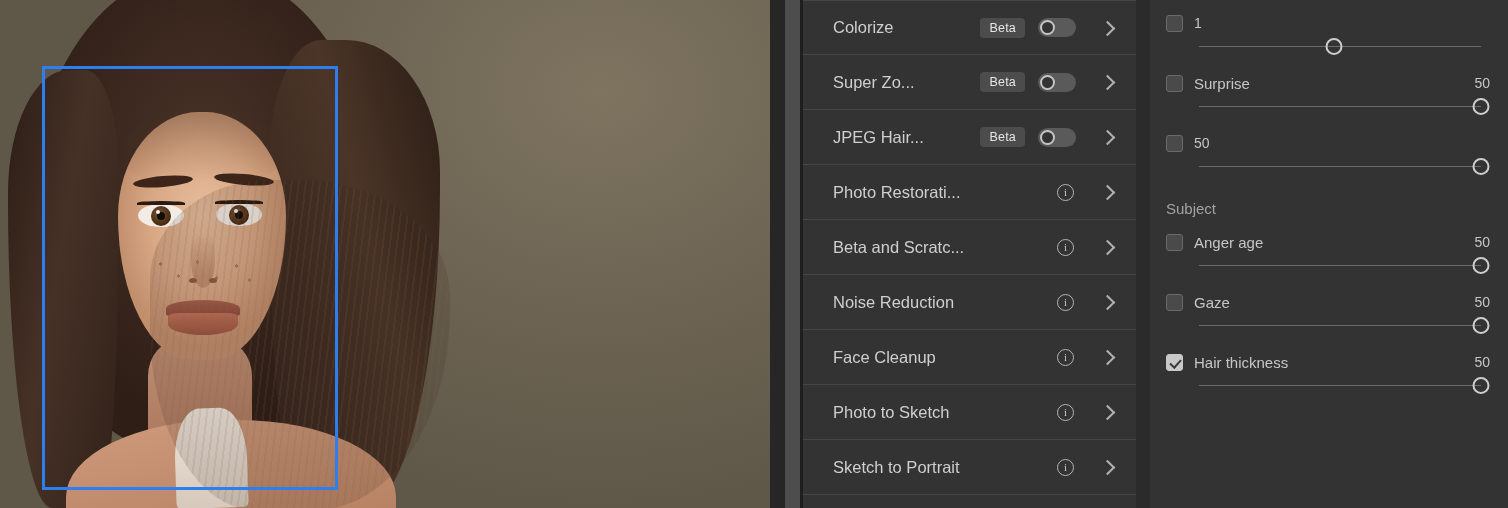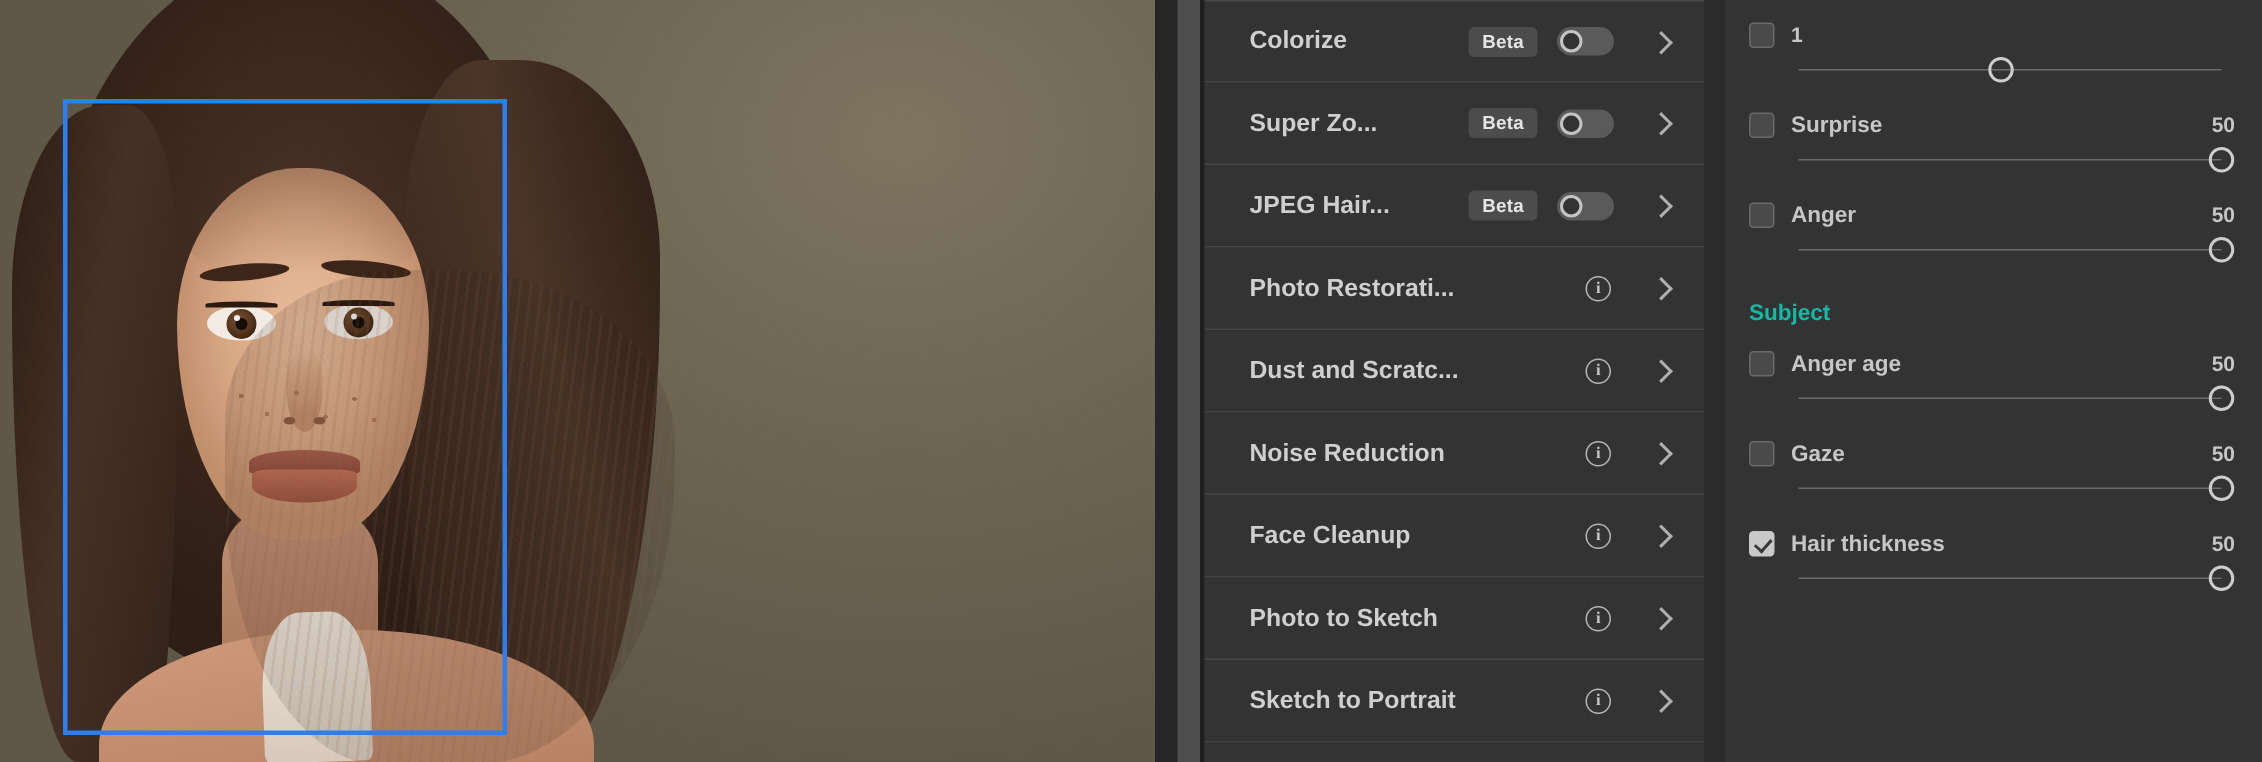--- a/index.html
+++ b/index.html
@@ -1,21 +1,21 @@
 <!DOCTYPE html>
 <html><head>
 <meta charset="utf-8">
 <style>
   * { box-sizing: border-box; margin: 0; padding: 0; }
   html, body {
     width: 1508px; height: 508px;
     background: #2b2b2b; overflow: hidden;
     font-family: "Liberation Sans", sans-serif;
   }
-  #app { position: relative; width: 1508px; height: 508px; display: flex; font-weight: bold; }
+  #app { position: relative; width: 1508px; height: 508px; display: flex; }
 
   
   #canvas-area {
     position: relative; width: 770px; height: 508px;
     overflow: hidden; flex: 0 0 770px;
   }
   #photo-bg {
     position: absolute; inset: 0;
     background:
       radial-gradient(ellipse 520px 420px at 78% 18%, #7e7460 0%, #6e6554 48%, #5f5748 100%),
@@ -201,21 +201,21 @@
   .slider-track {
     position: absolute; left: 0; right: 0; top: 12px;
     height: 1px; background: #6b6b6b;
   }
   .slider-thumb {
     position: absolute; top: 4px; width: 17px; height: 17px;
     border-radius: 50%; border: 2px solid #cdcdcd; background: transparent;
     transform: translateX(-50%);
   }
   .section-title {
-    color: #14b8a6; font-size: 15px; padding-top: 20px; padding-bottom: 2px;
+    color: #a3a3a3; font-size: 15px; padding-top: 20px; padding-bottom: 2px;
   }
 </style>
 </head>
 <body>
 
 <div id="app">
 
   <div id="canvas-area">
     <div id="photo-bg"></div>
     <div class="hair-main"></div>
@@ -276,21 +276,21 @@
           <span class="beta-badge">Beta</span>
           <div class="toggle"></div>
           <div class="chevron"></div>
         </div>
         <div class="effect-row">
           <div class="effect-name">Photo Restorati...</div>
           <div class="info-icon">i</div>
           <div class="chevron"></div>
         </div>
         <div class="effect-row">
-          <div class="effect-name">Dust and Scratc...</div>
+          <div class="effect-name">Beta and Scratc...</div>
           <div class="info-icon">i</div>
           <div class="chevron"></div>
         </div>
         <div class="effect-row">
           <div class="effect-name">Noise Reduction</div>
           <div class="info-icon">i</div>
           <div class="chevron"></div>
         </div>
         <div class="effect-row">
           <div class="effect-name">Face Cleanup</div>
@@ -331,21 +331,20 @@
           <div class="prop-value">50</div>
         </div>
         <div class="slider">
           <div class="slider-track"></div>
           <div class="slider-thumb" style="left: 100%;"></div>
         </div>
       </div>
       <div class="prop-row">
         <div class="prop-head">
           <div class="checkbox"></div>
-          <div class="prop-label">Anger</div>
           <div class="prop-value">50</div>
         </div>
         <div class="slider">
           <div class="slider-track"></div>
           <div class="slider-thumb" style="left: 100%;"></div>
         </div>
       </div>
       <div class="section-title">Subject</div>
       <div class="prop-row">
         <div class="prop-head">

